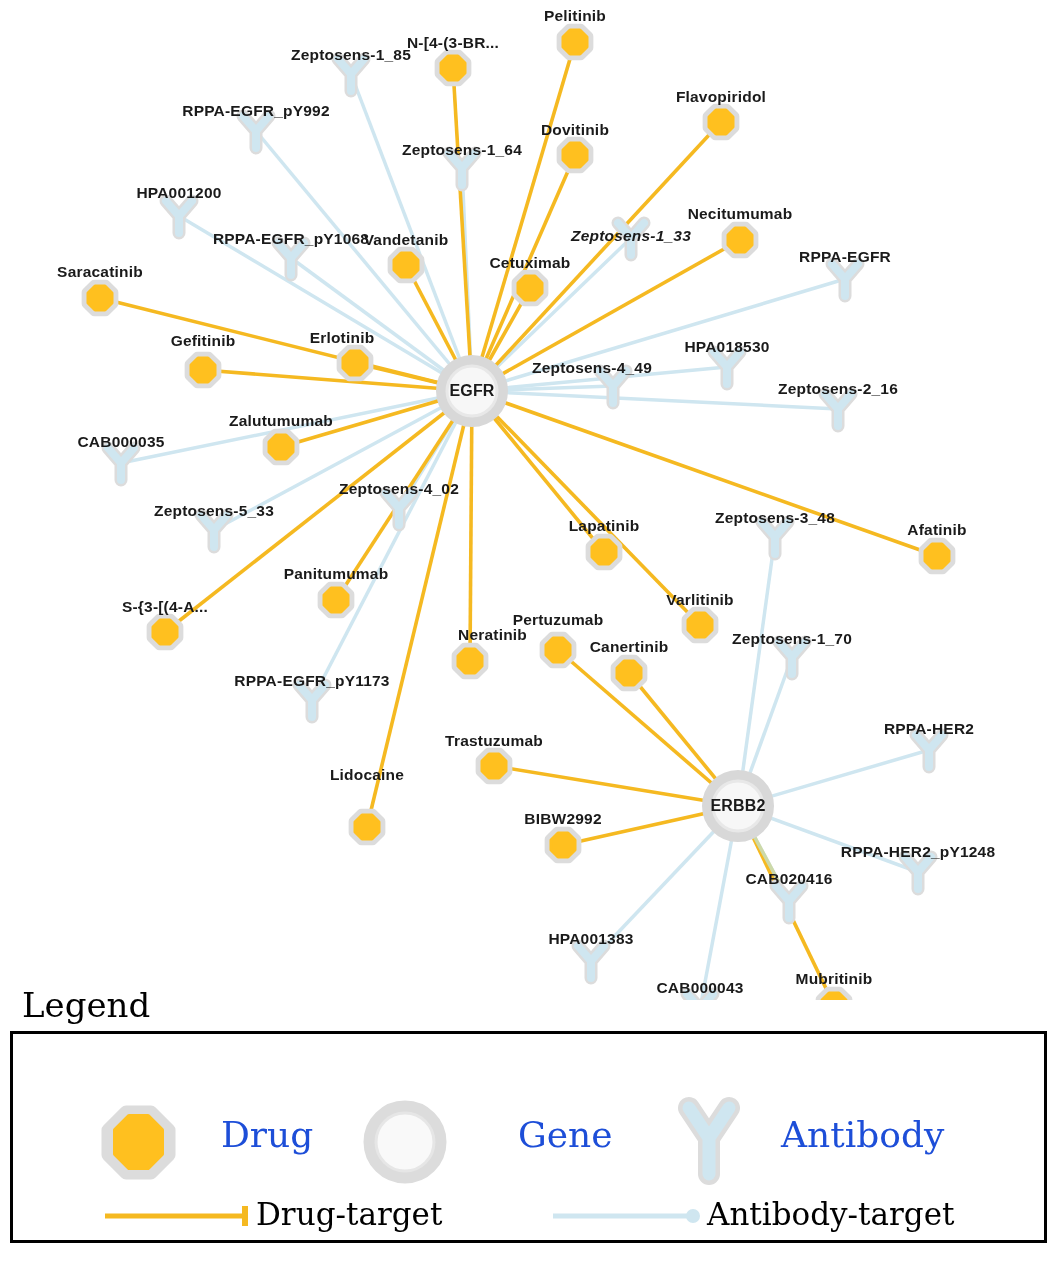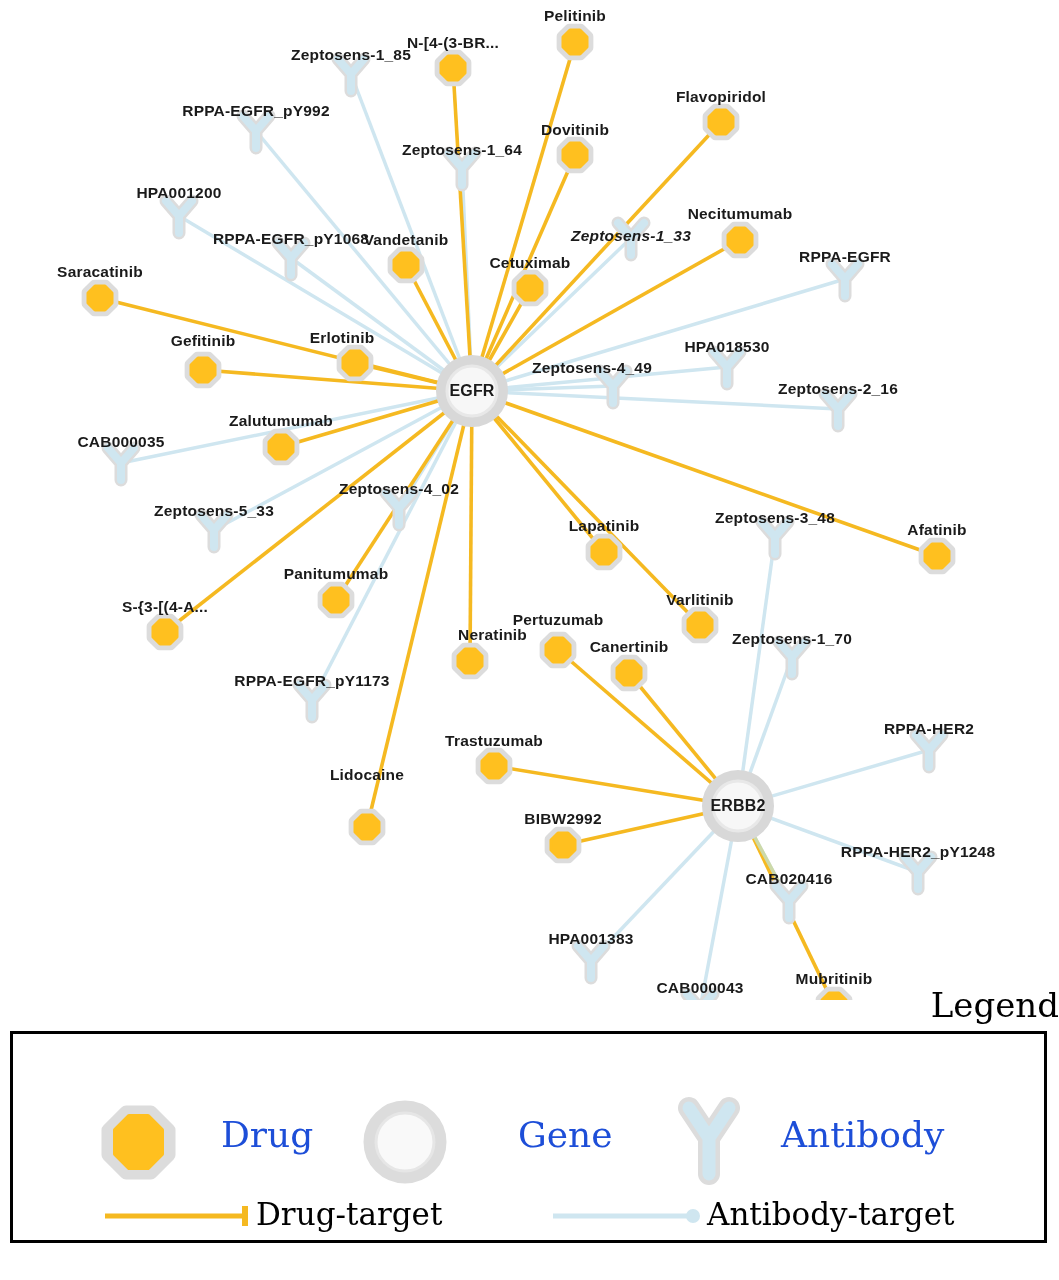--- a/index.html
+++ b/index.html
@@ -40,21 +40,20 @@
     top: 985px;
     width: 1059px;
   }
   #legend-title {
     font-family: "DejaVu Serif", serif;
     font-size: 34px;
     color: #000;
     margin-left: 22px;
     margin-bottom: 6px;
     font-weight: normal;
-    text-align: right;
   }
   #legend-box {
     margin: 0 12px 0 10px;
     border: 3px solid #000;
     height: 206px;
     position: relative;
     background: #fff;
   }
   .legend-item-label {
     position: absolute;

